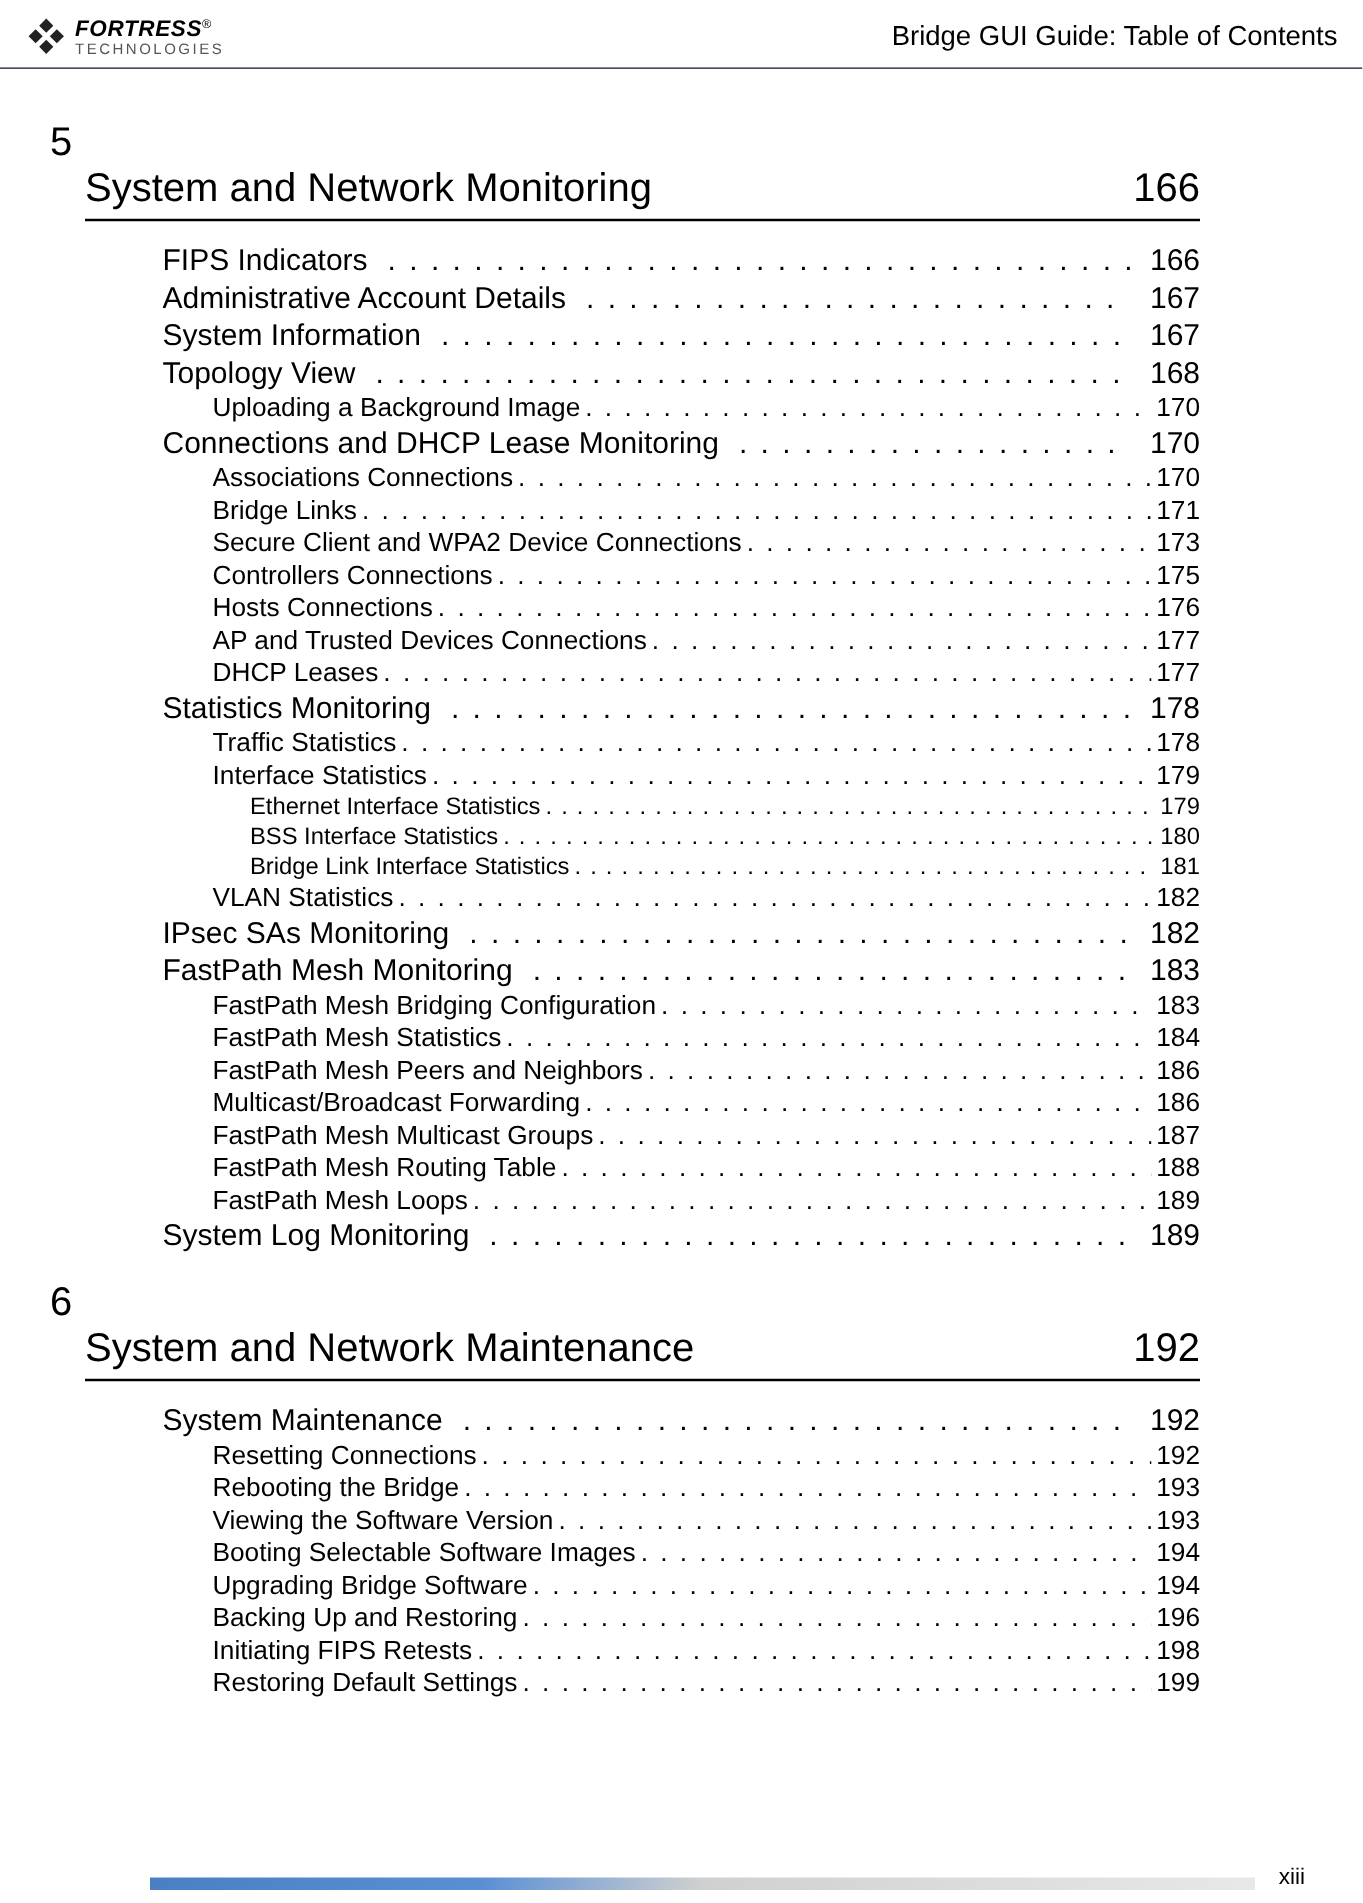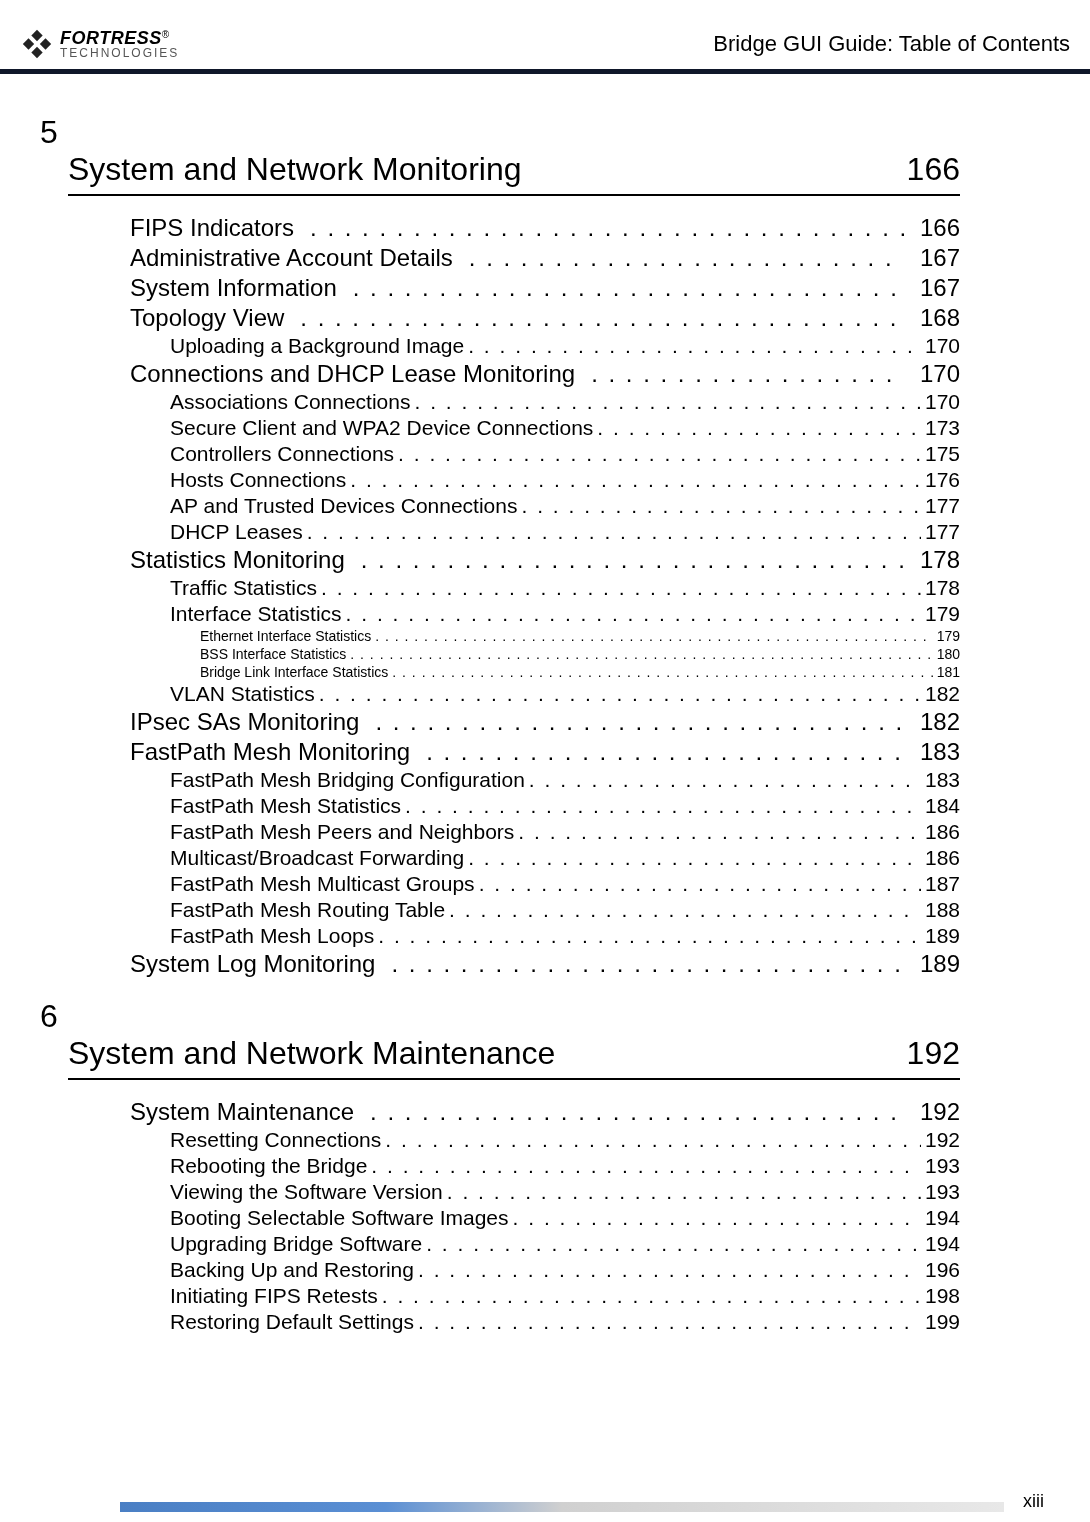--- a/index.html
+++ b/index.html
@@ -8,22 +8,22 @@
       width: 1090px;
       height: 1522px;
       background: #fff;
       position: relative;
       color: #000;
     }
     .header {
       display: flex;
       justify-content: space-between;
       align-items: center;
-      padding: 27px 20px 8px 20px;
-      border-bottom: 5px solid #0f172a;
+      padding: 12px 20px 8px 20px;
+      border-bottom: 1px solid #0f172a;
     }
     .logo {
       display: flex;
       align-items: center;
       gap: 6px;
     }
     .logo-text {
       display: flex;
       flex-direction: column;
       line-height: 1;
@@ -94,21 +94,21 @@
       margin-left: 90px;
       margin-bottom: 2px;
       gap: 12px;
     }
     .level2 {
       font-size: 21px;
       margin-left: 130px;
       margin-bottom: 2px;
     }
     .level3 {
-      font-size: 14px;
+      font-size: 19px;
       margin-left: 160px;
       margin-bottom: 2px;
     }
     .level3 .toc-dots::after {
       content: " . . . . . . . . . . . . . . . . . . . . . . . . . . . . . . . . . . . . . . . . . . . . . . . . . . . . . . . . . . . . . . . . . . . . . . . . . . . . . . . . . . . . . . . . . . . . . . . . . . . .";
       letter-spacing: 1px;
     }
     .footer {
       position: absolute;
       bottom: 10px;
@@ -187,20 +187,25 @@
       <span class="toc-label">Connections and DHCP Lease Monitoring</span>
       <span class="toc-dots"></span>
       <span class="toc-page">170</span>
     </div>
     <div class="toc-entry level2">
       <span class="toc-label">Associations Connections</span>
       <span class="toc-dots"></span>
       <span class="toc-page">170</span>
     </div>
     <div class="toc-entry level2">
+      <span class="toc-label">Bridge Links</span>
+      <span class="toc-dots"></span>
+      <span class="toc-page">171</span>
+    </div>
+    <div class="toc-entry level2">
       <span class="toc-label">Secure Client and WPA2 Device Connections</span>
       <span class="toc-dots"></span>
       <span class="toc-page">173</span>
     </div>
     <div class="toc-entry level2">
       <span class="toc-label">Controllers Connections</span>
       <span class="toc-dots"></span>
       <span class="toc-page">175</span>
     </div>
     <div class="toc-entry level2">

